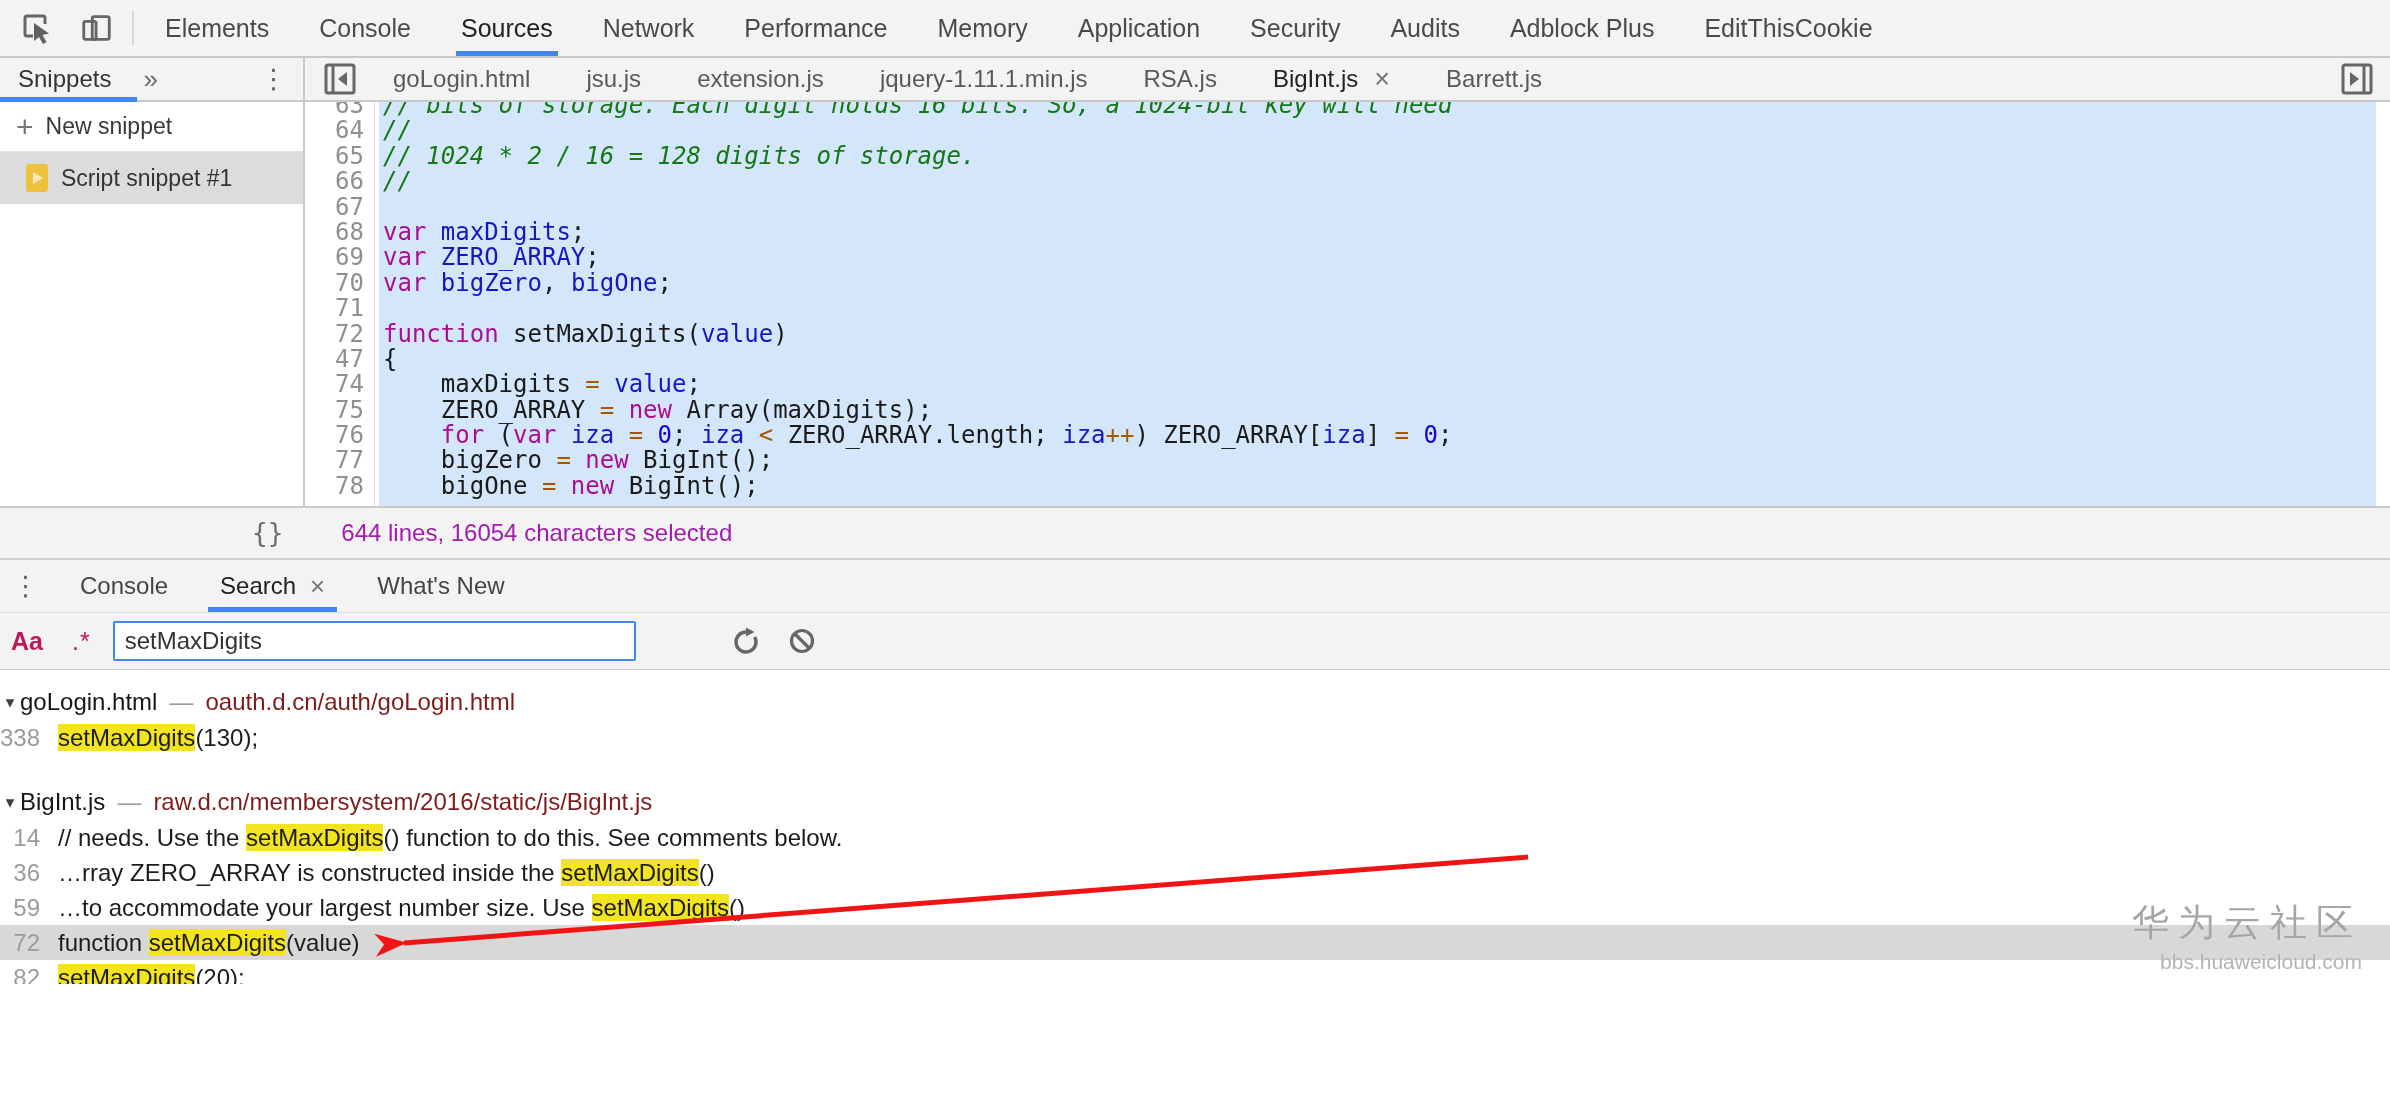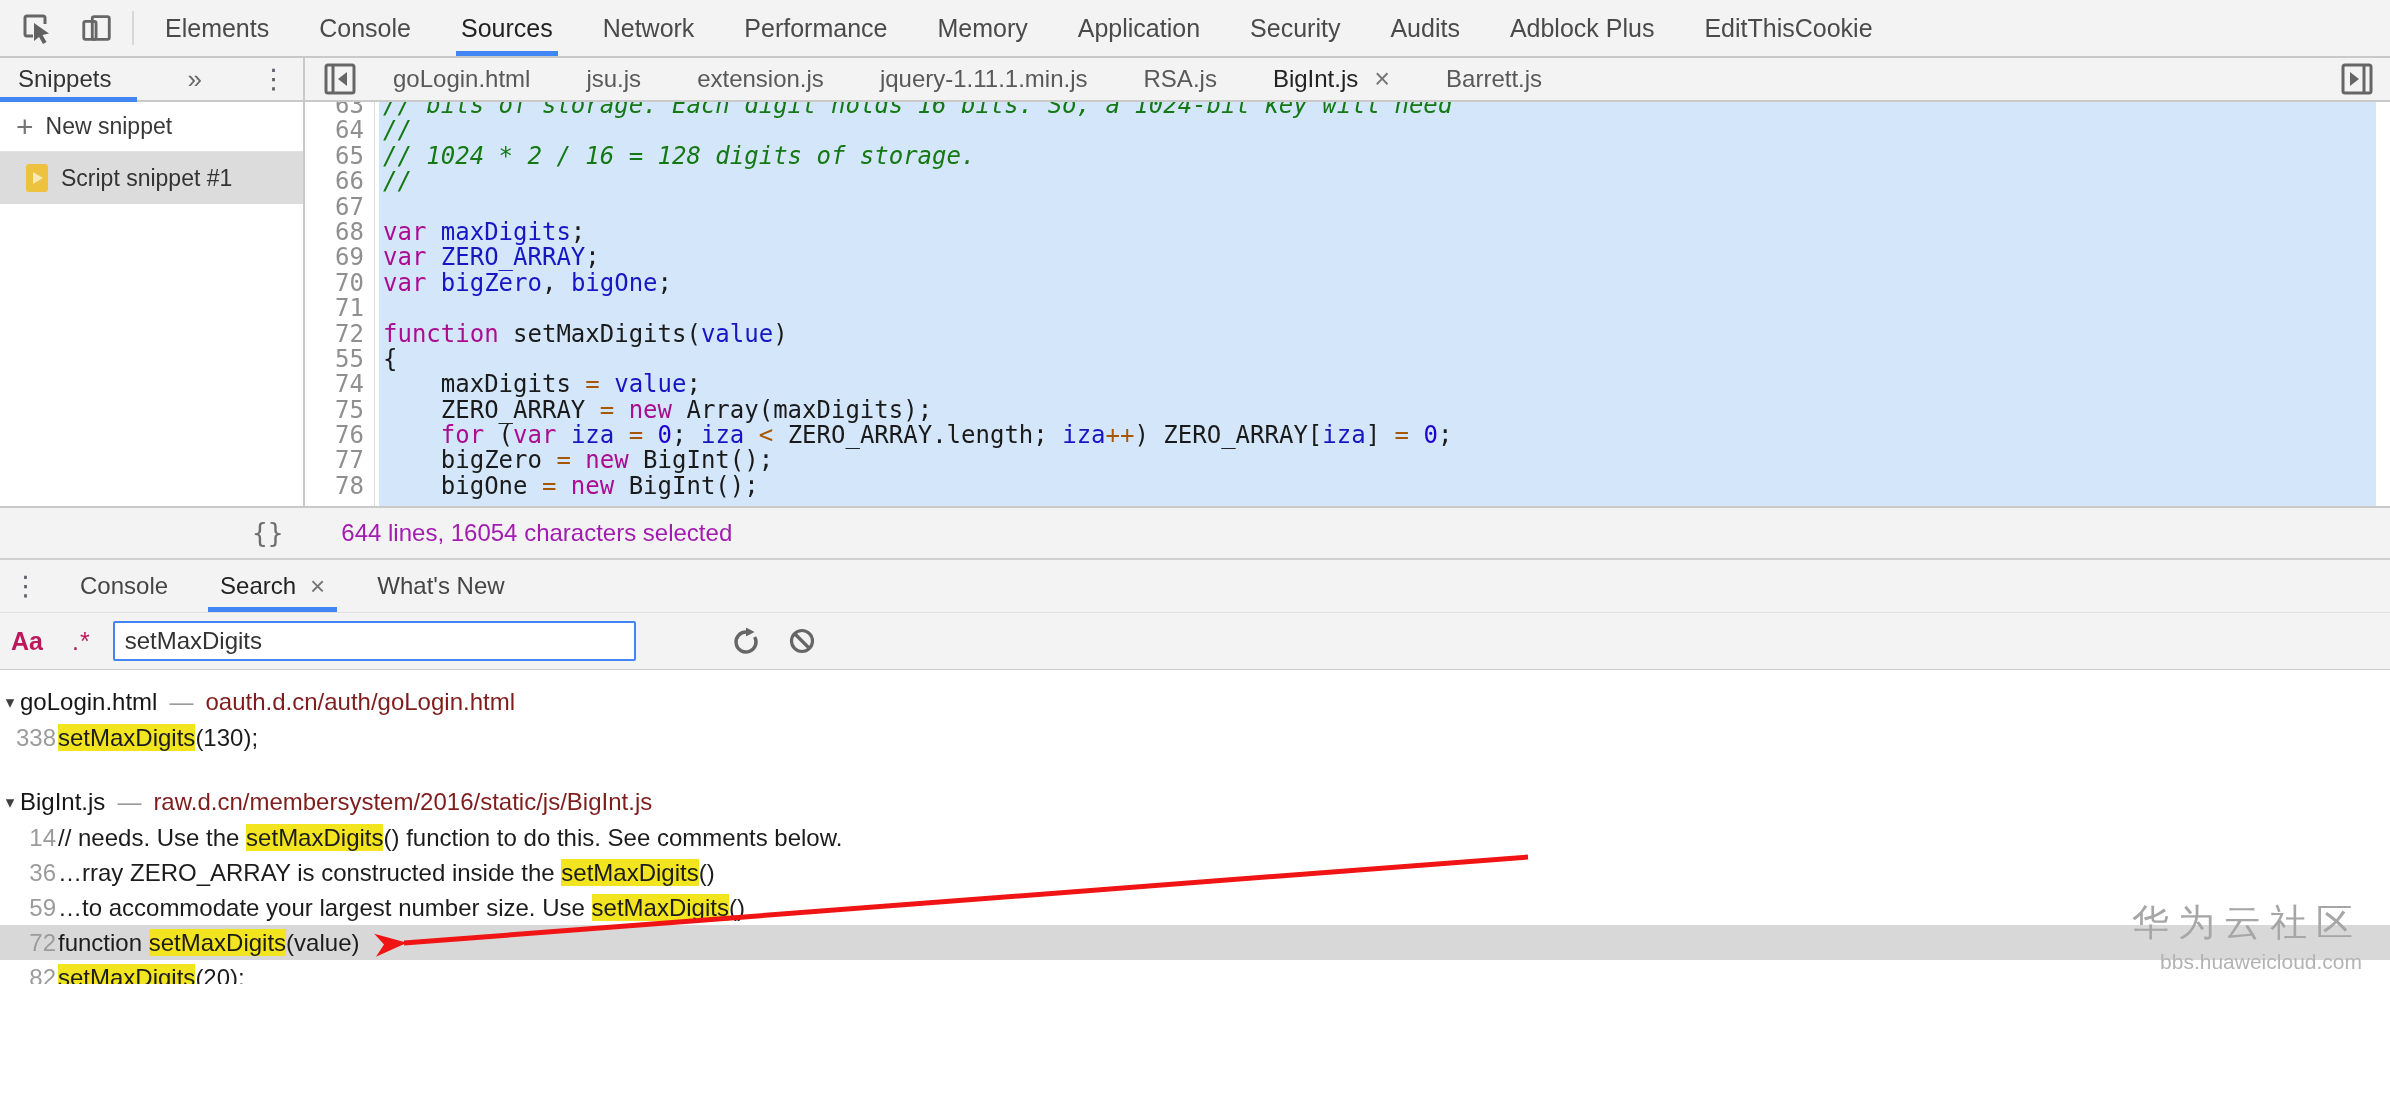--- a/index.html
+++ b/index.html
@@ -12,21 +12,21 @@
   .tb-icon { width:34px; height:34px; display:flex; align-items:center; justify-content:center; }
   .vdiv { width:2px; height:34px; background:#d8d8d8; margin-right:6px; }
   .panel-tabs { display:flex; height:100%; }
   .panel-tab { display:flex; align-items:center; height:100%; padding:0 25px; font-size:25px; color:#4a4a4a; position:relative; cursor:default; }
   .panel-tab.active { color:#222; }
   .panel-tab.active::after { content:""; position:absolute; left:20px; right:20px; bottom:0; height:5px; background:#4285f4; }
 
   
   .middle { display:flex; height:448px; }
   .sidebar { width:305px; flex:none; border-right:2px solid #c9c9c9; display:flex; flex-direction:column; background:#fff; }
-  .sidebar-header { height:44px; flex:none; background:#f3f3f3; border-bottom:2px solid #c9c9c9; display:flex; align-items:center;gap:44px; }
+  .sidebar-header { height:44px; flex:none; background:#f3f3f3; border-bottom:2px solid #c9c9c9; display:flex; align-items:center; }
   .sidebar-tab { height:100%; display:flex; align-items:center; padding:0 26px 0 18px; font-size:24px; color:#333; position:relative; }
   .sidebar-tab::after { content:""; position:absolute; left:0; right:0; bottom:-2px; height:5px; background:#4285f4; }
   .chevrons { font-size:26px; color:#6a6a6a; padding:0 6px; }
   .dots-icon { font-size:27px; color:#5f6368; line-height:1; }
   .sidebar-header .dots-icon { margin-left:auto; padding-right:16px; }
   .row-new { height:50px; display:flex; align-items:center; gap:12px; padding-left:16px; border-bottom:1px solid #e2e2e2; font-size:23px; color:#383838; }
   .plus-icon { font-size:30px; color:#757575; line-height:1; }
   .row-snippet { height:52px; display:flex; align-items:center; gap:13px; padding-left:26px; background:#dcdcdc; font-size:23px; color:#333; }
   .file-icon { width:22px; height:28px; background:#eec23f; border-radius:3px; position:relative; flex:none; }
   .file-icon::after { content:""; position:absolute; left:7px; top:8px; border-left:10px solid #f8e9b4; border-top:6px solid transparent; border-bottom:6px solid transparent; }
@@ -72,21 +72,21 @@
 
   
   .results { height:440px; background:#fff; padding-top:14px; overflow:hidden; font-size:24px; }
   .res-group-header { height:36px; display:flex; align-items:center; }
   .res-group-header .disc { width:20px; text-align:center; font-size:17px; color:#404040; flex:none; }
   .res-file { color:#161616; }
   .res-sep { color:#9b9b9b; margin:0 12px; }
   .res-url { color:#7f1d1d; }
   .res-row { height:35px; display:flex; align-items:center; }
   .res-row.sel { background:#d8d8d8; }
-  .res-num { width:58px; flex:none; text-align:right; padding-right:2px; color:#9b9b9b; }
+  .res-num { width:58px; flex:none; text-align:right; padding-right:18px; color:#9b9b9b; }
   .res-text { color:#1c1c1c; white-space:pre; }
   .res-text .hl { background:#f2e41e; }
   .group-gap { height:29px; }
 
   
   .arrow-overlay { position:absolute; left:0; top:0; width:2390px; height:1110px; pointer-events:none; }
   .watermark { position:absolute; right:28px; bottom:10px; text-align:right; }
   .wm-cn { font-size:37px; color:#a6a6a6; letter-spacing:9px; }
   .wm-url { font-size:21px; color:#b3b3b3; margin-top:2px; }
 
@@ -191,21 +191,21 @@
             <div>63</div>
             <div>64</div>
             <div>65</div>
             <div>66</div>
             <div>67</div>
             <div>68</div>
             <div>69</div>
             <div>70</div>
             <div>71</div>
             <div>72</div>
-            <div>55</div>
+            <div>47</div>
             <div>74</div>
             <div>75</div>
             <div>76</div>
             <div>77</div>
             <div>78</div>
           </div>
         <div class="code-col">
             <div class="code-line"><span class="tk-c">// bits of storage. Each digit holds 16 bits. So, a 1024-bit key will need</span></div>
             <div class="code-line"><span class="tk-c">//</span></div>
             <div class="code-line"><span class="tk-c">// 1024 * 2 / 16 = 128 digits of storage.</span></div>

